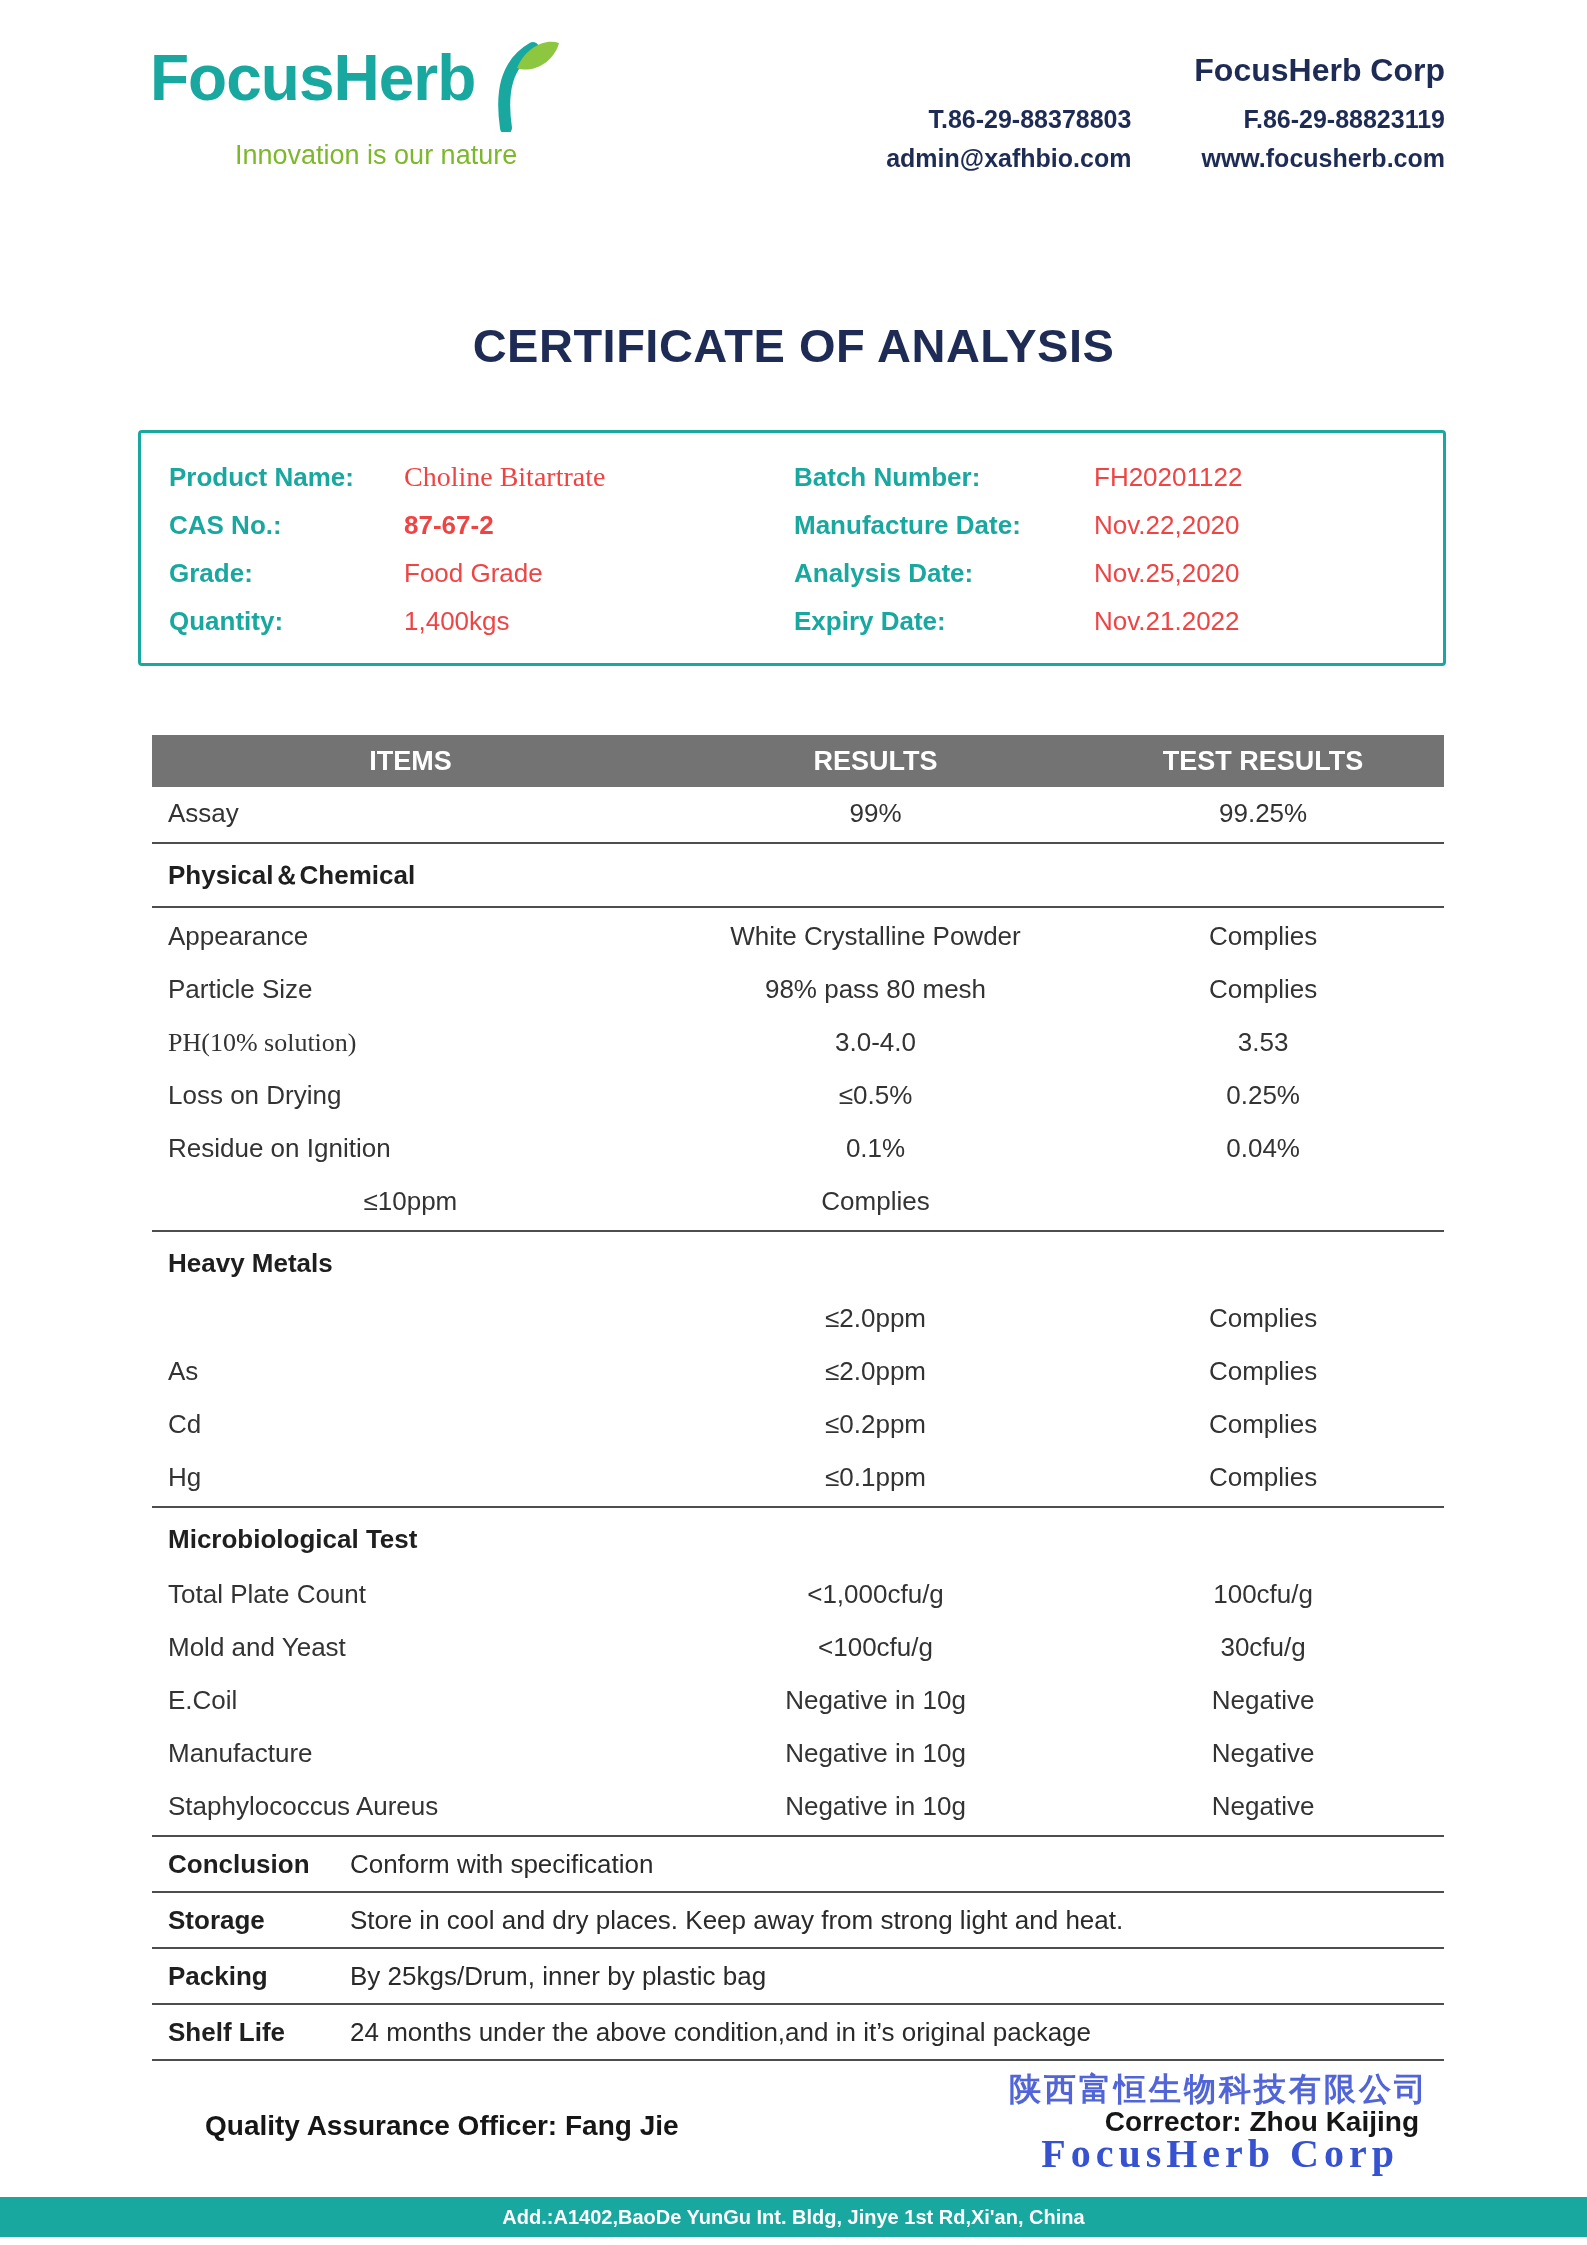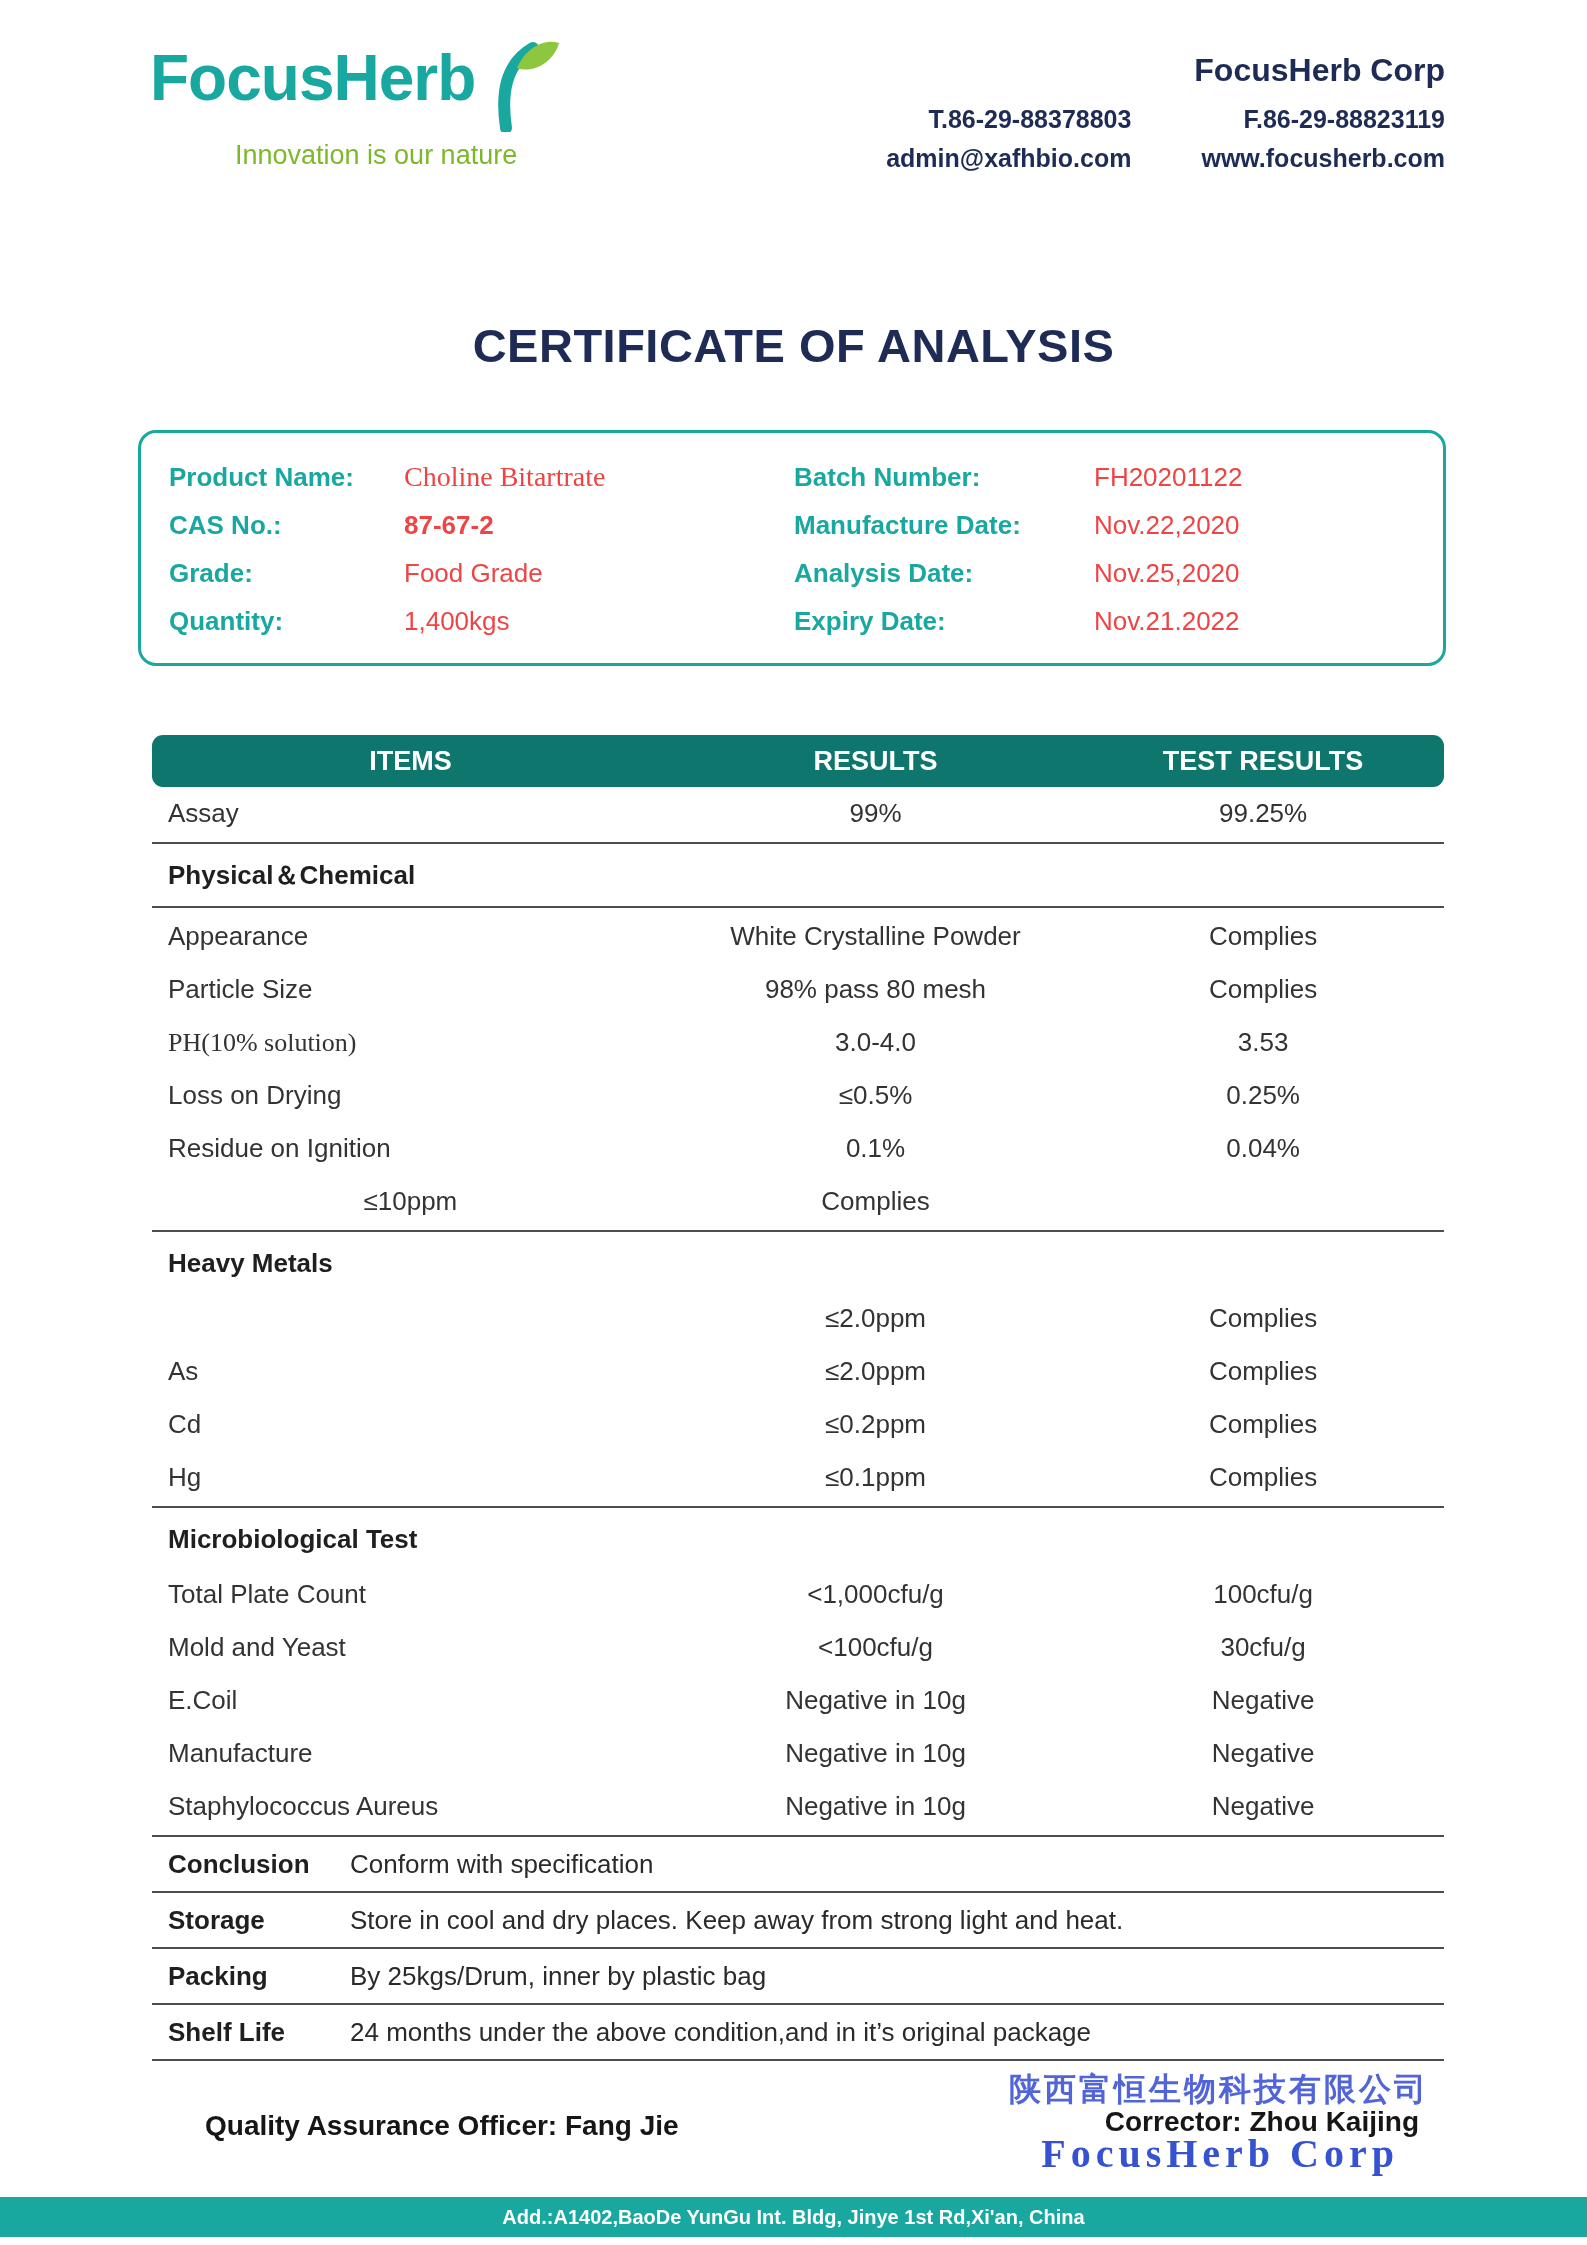--- a/index.html
+++ b/index.html
@@ -41,40 +41,40 @@
   
   .title {
     position: absolute; top: 318px; left: 0; width: 100%;
     margin: 0; text-align: center;
     font-size: 47px; font-weight: bold; color: #1e2c55; letter-spacing: 0.5px;
   }
 
   
   .info-box {
     position: absolute; top: 430px; left: 138px; width: 1308px;
-    border: 3px solid #18a89f; border-radius: 18px;
+    border: 3px solid #18a89f; border-radius: 4px;
     padding: 20px 24px 18px 28px;
     display: flex; box-sizing: border-box;
   }
   .info-col { flex: 1; }
   .info-row { display: flex; align-items: center; height: 48px; }
   .info-label { color: #18a89f; font-weight: bold; font-size: 26px; flex: none; }
   .left-col .info-label { width: 235px; }
   .right-col .info-label { width: 300px; }
   .info-value { font-size: 26px; color: #ef4444; }
   .info-value.serif { font-family: "Liberation Serif", serif; font-size: 28px; }
   .info-value.bold { font-weight: bold; }
 
   
   .content { position: absolute; top: 735px; left: 152px; width: 1292px; }
   .thead {
     display: grid; grid-template-columns: 40% 32% 28%;
-    background: #0f766e; color: #fff;
+    background: #737373; color: #fff;
     font-weight: bold; font-size: 27px;
-    height: 52px; align-items: center; text-align: center; border-radius: 11px;
+    height: 52px; align-items: center; text-align: center;
   }
   .trow {
     display: grid; grid-template-columns: 40% 32% 28%;
     min-height: 53px; align-items: center;
     font-size: 26px; color: #333;
   }
   .trow.section { min-height: 58px; }
   .trow.section .item { font-weight: bold; color: #1f1f1f; }
   .cell.item { padding-left: 16px; text-align: left; }
   .cell.item.serif { font-family: "Liberation Serif", serif; }

